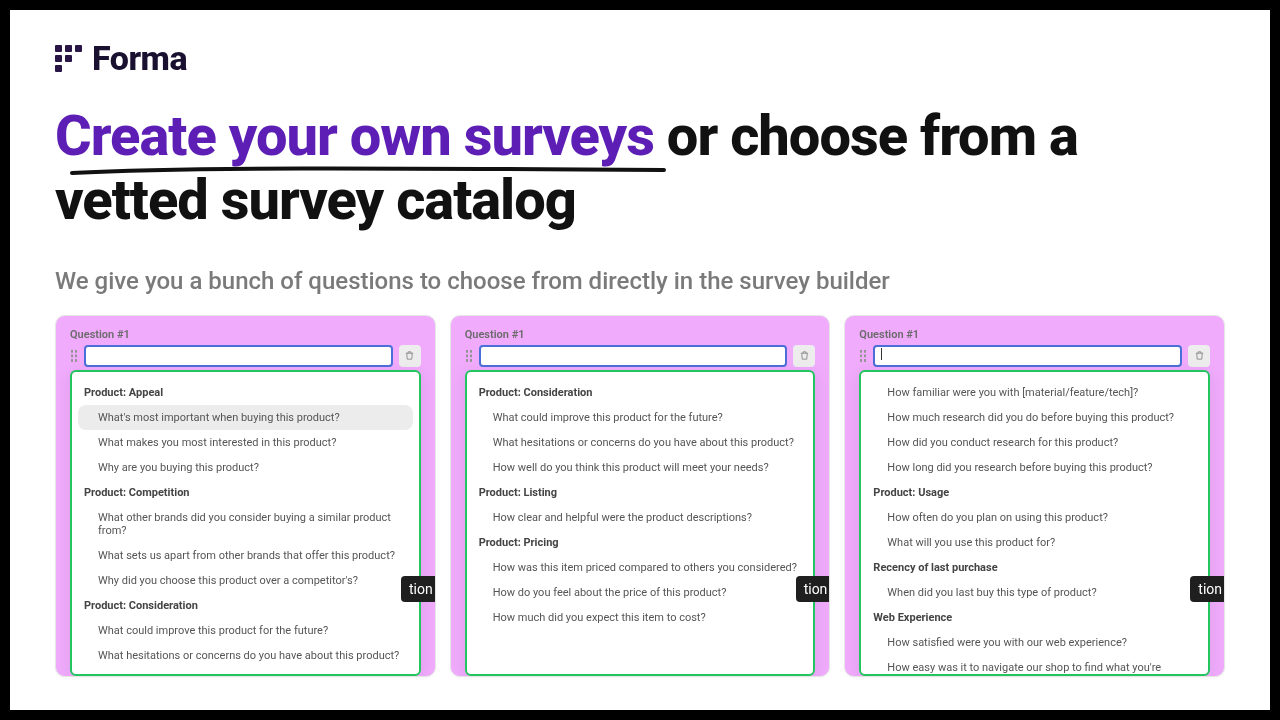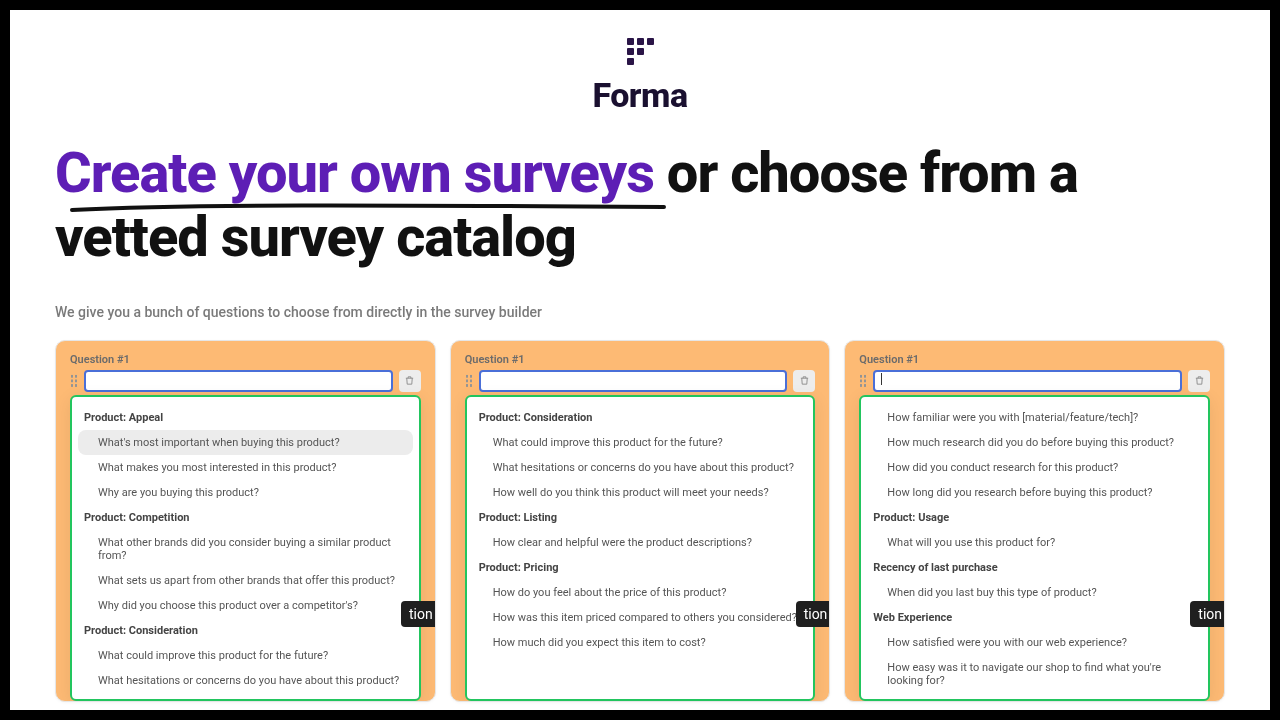--- a/index.html
+++ b/index.html
@@ -2,35 +2,35 @@
 <html><head>
 <meta charset="utf-8">
 <style>
   * { box-sizing: border-box; margin: 0; padding: 0; }
   html, body { width: 1280px; height: 720px; font-family: -apple-system, BlinkMacSystemFont, "Segoe UI", Roboto, sans-serif; }
   body { border: 10px solid #000; background: #fff; overflow: hidden; }
 
   .page { padding: 28px 45px 0 45px; }
 
   
-  .logo { display: flex; align-items: center; gap: 10px; margin-bottom: 26px; flex-direction: column; }
+  .logo { display: flex; align-items: center; gap: 10px; margin-bottom: 26px; }
   .logo-mark { display: grid; grid-template-columns: repeat(3, 7px); grid-template-rows: repeat(3, 7px); gap: 3px; }
   .logo-mark span { width: 7px; height: 7px; background: #2a1547; border-radius: 1px; }
   .logo-mark span.hide { visibility: hidden; }
   .logo-text { font-size: 34px; font-weight: 800; letter-spacing: -0.5px; color: #1a1030; }
 
   
   .headline { font-size: 56px; font-weight: 800; line-height: 1.15; color: #111; letter-spacing: -1px; margin: 22px 0 8px 0; }
   .headline .accent { color: #5d1eb5; position: relative; display: inline-block; }
   .headline .accent svg.underline { position: absolute; left: 14px; right: 0; bottom: -12px; width: 598px; height: 16px; }
-  .sub { font-size: 14px; color: #7a7a7a; font-weight: 500; margin-top: 34px; margin-bottom: 20px; }
+  .sub { font-size: 24px; color: #7a7a7a; font-weight: 500; margin-top: 34px; margin-bottom: 20px; }
 
   
   .cards { display: flex; gap: 14px; }
-  .card { flex: 1; border: 1px solid #e6e6e6; border-radius: 10px; padding: 12px 14px 0 14px; position: relative; overflow: hidden; height: 362px; background: #fdba74; box-shadow: 0 1px 3px rgba(0,0,0,0.04); }
+  .card { flex: 1; border: 1px solid #e6e6e6; border-radius: 10px; padding: 12px 14px 0 14px; position: relative; overflow: hidden; height: 362px; background: #f0abfc; box-shadow: 0 1px 3px rgba(0,0,0,0.04); }
 
   .q-label { font-size: 11px; font-weight: 600; color: #6b6b6b; margin-bottom: 4px; }
   .q-row { display: flex; align-items: center; gap: 6px; margin-bottom: 10px; }
   .drag-dots { width: 8px; height: 14px; background:
      radial-gradient(#949494 1.2px, transparent 1.4px) 0 0/4px 4.6px; flex: 0 0 8px; }
   .q-input { flex: 1; height: 22px; border: 2px solid #4a6fd8; border-radius: 4px; background: #fff; padding: 0 6px; font-size: 11px; color: #333; }
   .trash { width: 22px; height: 22px; border-radius: 4px; background: #ededed; display: flex; align-items: center; justify-content: center; flex: 0 0 22px; }
   .trash svg { width: 11px; height: 11px; stroke: #8a8a8a; }
 
   .dropdown { position: absolute; left: 14px; right: 14px; top: 54px; bottom: 0; background: #fff; border: 2px solid #22c55e; border-radius: 6px; box-shadow: 0 4px 18px rgba(0,0,0,0.08); padding: 8px 0; overflow: hidden; font-size: 11px; }
@@ -111,22 +111,22 @@
           </div>
         </div>
         <div class="dropdown">
           <div class="group-title">Product: Consideration</div>
           <div class="item">What could improve this product for the future?</div>
           <div class="item">What hesitations or concerns do you have about this product?</div>
           <div class="item">How well do you think this product will meet your needs?</div>
           <div class="group-title">Product: Listing</div>
           <div class="item">How clear and helpful were the product descriptions?</div>
           <div class="group-title">Product: Pricing</div>
+          <div class="item">How was this item priced compared to others you considered?</div>
           <div class="item">How do you feel about the price of this product?</div>
-          <div class="item">How was this item priced compared to others you considered?</div>
           <div class="item">How much did you expect this item to cost?</div>
         </div>
         <div class="badge">tion</div>
       </div>
       <div class="card">
         <div class="q-label">Question #1</div>
         <div class="q-row">
           <div class="drag-dots"></div>
           <div class="q-input"><span class="cursor-blink"></span></div>
           <div class="trash">
@@ -134,20 +134,21 @@
               <path d="M4 7h16M9 7V4h6v3M6 7l1 13h10l1-13"></path>
             </svg>
           </div>
         </div>
         <div class="dropdown">
           <div class="item">How familiar were you with [material/feature/tech]?</div>
           <div class="item">How much research did you do before buying this product?</div>
           <div class="item">How did you conduct research for this product?</div>
           <div class="item">How long did you research before buying this product?</div>
           <div class="group-title">Product: Usage</div>
+          <div class="item">How often do you plan on using this product?</div>
           <div class="item">What will you use this product for?</div>
           <div class="group-title">Recency of last purchase</div>
           <div class="item">When did you last buy this type of product?</div>
           <div class="group-title">Web Experience</div>
           <div class="item">How satisfied were you with our web experience?</div>
           <div class="item">How easy was it to navigate our shop to find what you're looking for?</div>
         </div>
         <div class="badge">tion</div>
       </div>
     </div>

